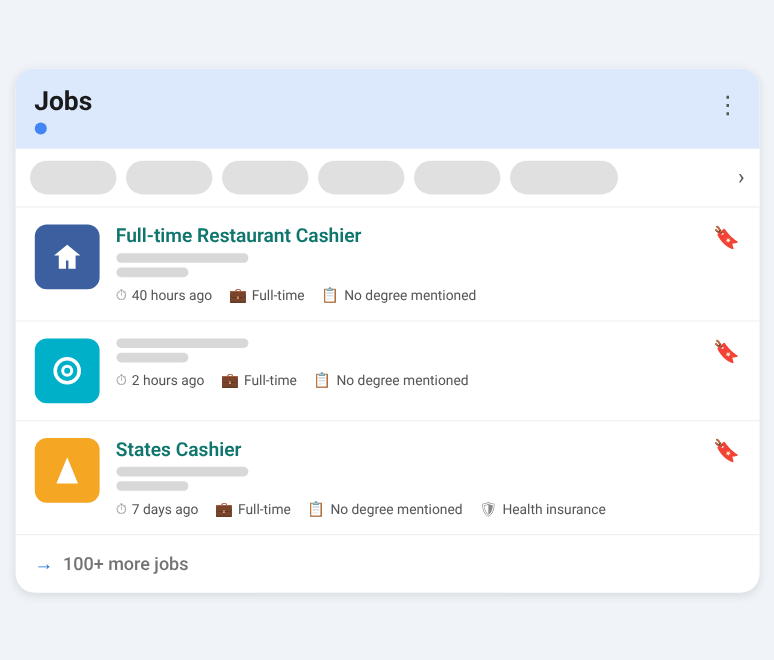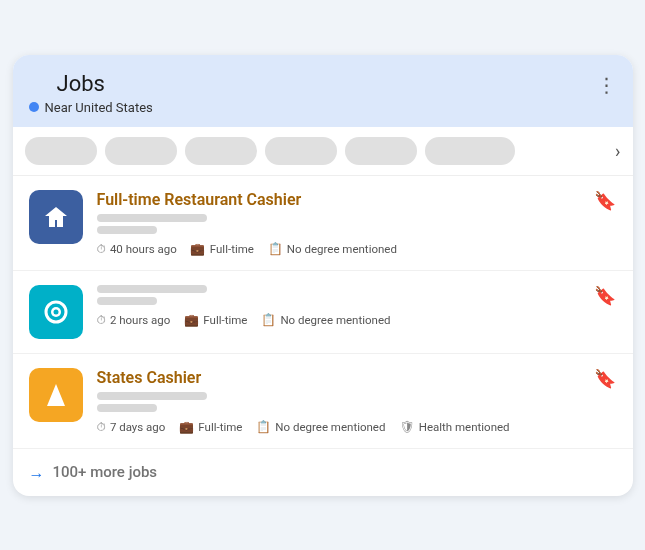--- a/index.html
+++ b/index.html
@@ -23,23 +23,22 @@
     .header {
       background: #dce8fb;
       padding: 16px 16px 12px 16px;
       display: flex;
       align-items: flex-start;
       justify-content: space-between;
     }
     .header-left {}
     .header-title {
       font-size: 22px;
-      font-weight: 400;
+      font-weight: 700;
       color: #1a1a1a;
-      margin-left: 28px;
     }
     .header-location {
       display: flex;
       align-items: center;
       gap: 6px;
       margin-top: 4px;
       font-size: 13px;
       color: #333;
     }
     .location-dot {
@@ -95,21 +94,21 @@
       justify-content: center;
       margin-right: 14px;
     }
     .logo-blue { background: #3c5fa0; }
     .logo-teal { background: #00b0c8; }
     .logo-orange { background: #f5a623; }
     .job-info { flex: 1; }
     .job-title {
       font-size: 16px;
       font-weight: 600;
-      color: #a16207;
+      color: #0f766e;
       margin-bottom: 5px;
     }
     .skeleton-line {
       height: 8px;
       background: #d8d8d8;
       border-radius: 4px;
       margin-bottom: 4px;
     }
     .skeleton-short { width: 110px; }
     .skeleton-shorter { width: 60px; }
@@ -162,21 +161,20 @@
 </head>
 <body>
 
 <div class="card">
 
   <div class="header">
     <div class="header-left">
       <div class="header-title">Jobs</div>
       <div class="header-location">
         <span class="location-dot"></span>
-        <span>Near United States</span>
       </div>
     </div>
     <div class="header-menu">⋮</div>
   </div>
 
   <div class="filters-row">
     <div class="filter-pill"></div>
     <div class="filter-pill"></div>
     <div class="filter-pill"></div>
     <div class="filter-pill"></div>
@@ -262,21 +260,21 @@
           <span class="meta-item">
             <span class="meta-icon">💼</span>
             <span>Full-time</span>
           </span>
           <span class="meta-item">
             <span class="meta-icon">📋</span>
             <span>No degree mentioned</span>
           </span>
           <span class="meta-item">
             <span class="meta-icon">🛡</span>
-            <span>Health mentioned</span>
+            <span>Health insurance</span>
           </span>
         </div>
       </div>
       <button class="bookmark-btn">🔖</button>
     </div>
 
   </div>
 
   <div class="more-jobs-row">
     <span class="arrow-icon">→</span>

